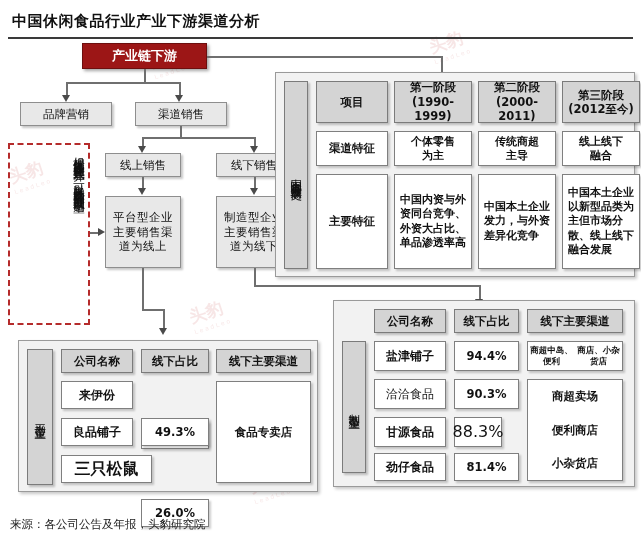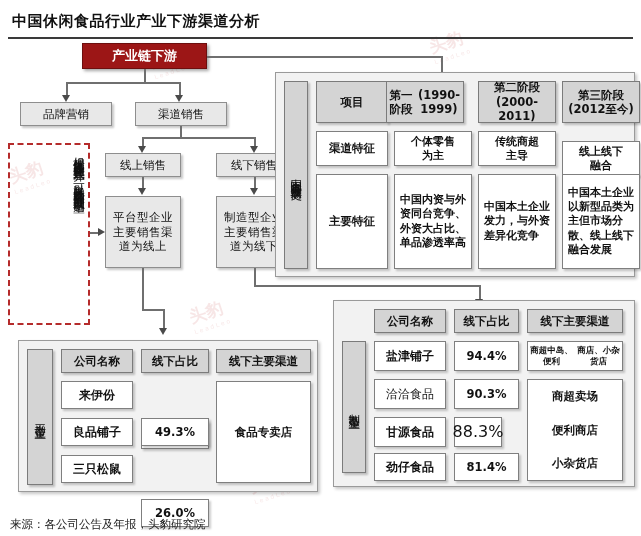--- a/index.html
+++ b/index.html
@@ -163,21 +163,21 @@
 
   <div class="ln lnv" style="left:254px;top:268px;height:18px;"></div>
   <div class="ln lnh" style="left:254px;top:285px;width:226px;"></div>
   <div class="ln lnv" style="left:479px;top:285px;height:15px;"></div>
   <div class="arrow-d" style="left:475px;top:299px;"></div>
 
   <div class="panel" style="left:275px;top:72px;width:360px;height:205px;">
     <div class="box hdr vlabel" style="left:8px;top:8px;width:24px;height:188px;font-weight:400;">中国闲食品行业发展简史</div>
 
     <div class="box hdr" style="left:40px;top:8px;width:72px;height:42px;">项目</div>
-    <div class="box hdr" style="left:110px;top:8px;width:78px;height:42px;flex-direction:row;">
+    <div class="box hdr" style="left:118px;top:8px;width:78px;height:42px;flex-direction:column;">
       <span>第一阶段</span>
       <span>(1990-1999)</span>
     </div>
     <div class="box hdr" style="left:202px;top:8px;width:78px;height:42px;flex-direction:column;">
       <span>第二阶段</span>
       <span>(2000-2011)</span>
     </div>
     <div class="box hdr" style="left:286px;top:8px;width:78px;height:42px;flex-direction:column;">
       <span>第三阶段</span>
       <span>(2012至今)</span>
@@ -185,21 +185,21 @@
 
     <div class="box white" style="left:118px;top:58px;width:78px;height:35px;flex-direction:column;font-weight:700;">
       <span>个体零售</span>
       <span>为主</span>
     </div>
     <div class="box white" style="left:40px;top:58px;width:72px;height:35px;font-weight:700;font-size:11.5px;">渠道特征</div>
     <div class="box white" style="left:202px;top:58px;width:78px;height:35px;flex-direction:column;font-weight:700;">
       <span>传统商超</span>
       <span>主导</span>
     </div>
-    <div class="box white" style="left:286px;top:68px;width:78px;height:35px;flex-direction:column;font-weight:700;">
+    <div class="box white" style="left:286px;top:58px;width:78px;height:35px;flex-direction:column;font-weight:700;">
       <span>线上线下</span>
       <span>融合</span>
     </div>
 
     <div class="box white" style="left:40px;top:101px;width:72px;height:95px;font-weight:700;font-size:11.5px;">主要特征</div>
     <div class="box white" style="left:118px;top:101px;width:78px;height:95px;padding:4px 5px;font-weight:700;text-align:left;line-height:1.3;">中国内资与外资同台竞争、外资大占比、单品渗透率高</div>
     <div class="box white" style="left:202px;top:101px;width:78px;height:95px;padding:4px 5px;font-weight:700;text-align:left;line-height:1.3;">中国本土企业发力，与外资差异化竞争</div>
     <div class="box white" style="left:286px;top:101px;width:78px;height:95px;padding:4px 5px;font-weight:700;text-align:left;line-height:1.3;">中国本土企业以新型品类为主但市场分散、线上线下融合发展</div>
   </div>
 
@@ -239,21 +239,21 @@
     <div class="box hdr" style="left:42px;top:8px;width:72px;height:24px;">公司名称</div>
     <div class="box hdr" style="left:122px;top:8px;width:68px;height:24px;">线下占比</div>
     <div class="box hdr" style="left:197px;top:8px;width:95px;height:24px;">线下主要渠道</div>
 
     <div class="box white" style="left:42px;top:40px;width:72px;height:28px;font-weight:700;font-size:12px;">来伊份</div>
     <div class="box white" style="left:122px;top:40px;width:68px;height:28px;font-weight:700;font-size:11.5px;margin-top:40px;">85.2%</div>
 
     <div class="box white" style="left:42px;top:77px;width:72px;height:28px;font-weight:700;font-size:12px;">良品铺子</div>
     <div class="box white" style="left:122px;top:77px;width:68px;height:28px;font-weight:700;font-size:11.5px;">49.3%</div>
 
-    <div class="box white" style="left:42px;top:114px;width:72px;height:28px;font-weight:700;font-size:12px;">三只松鼠</div>
+    <div class="box white" style="left:42px;top:114px;width:91px;height:28px;font-weight:700;font-size:16px;">三只松鼠</div>
     <div class="box white" style="left:122px;top:114px;width:68px;height:28px;font-weight:700;font-size:11.5px;margin-top:44px;">26.0%</div>
 
     <div class="box white" style="left:197px;top:40px;width:95px;height:102px;font-weight:700;font-size:11.5px;">食品专卖店</div>
   </div>
 
   <div class="source">来源：各公司公告及年报，头豹研究院</div>
 
 </div>
 
 </body></html>

